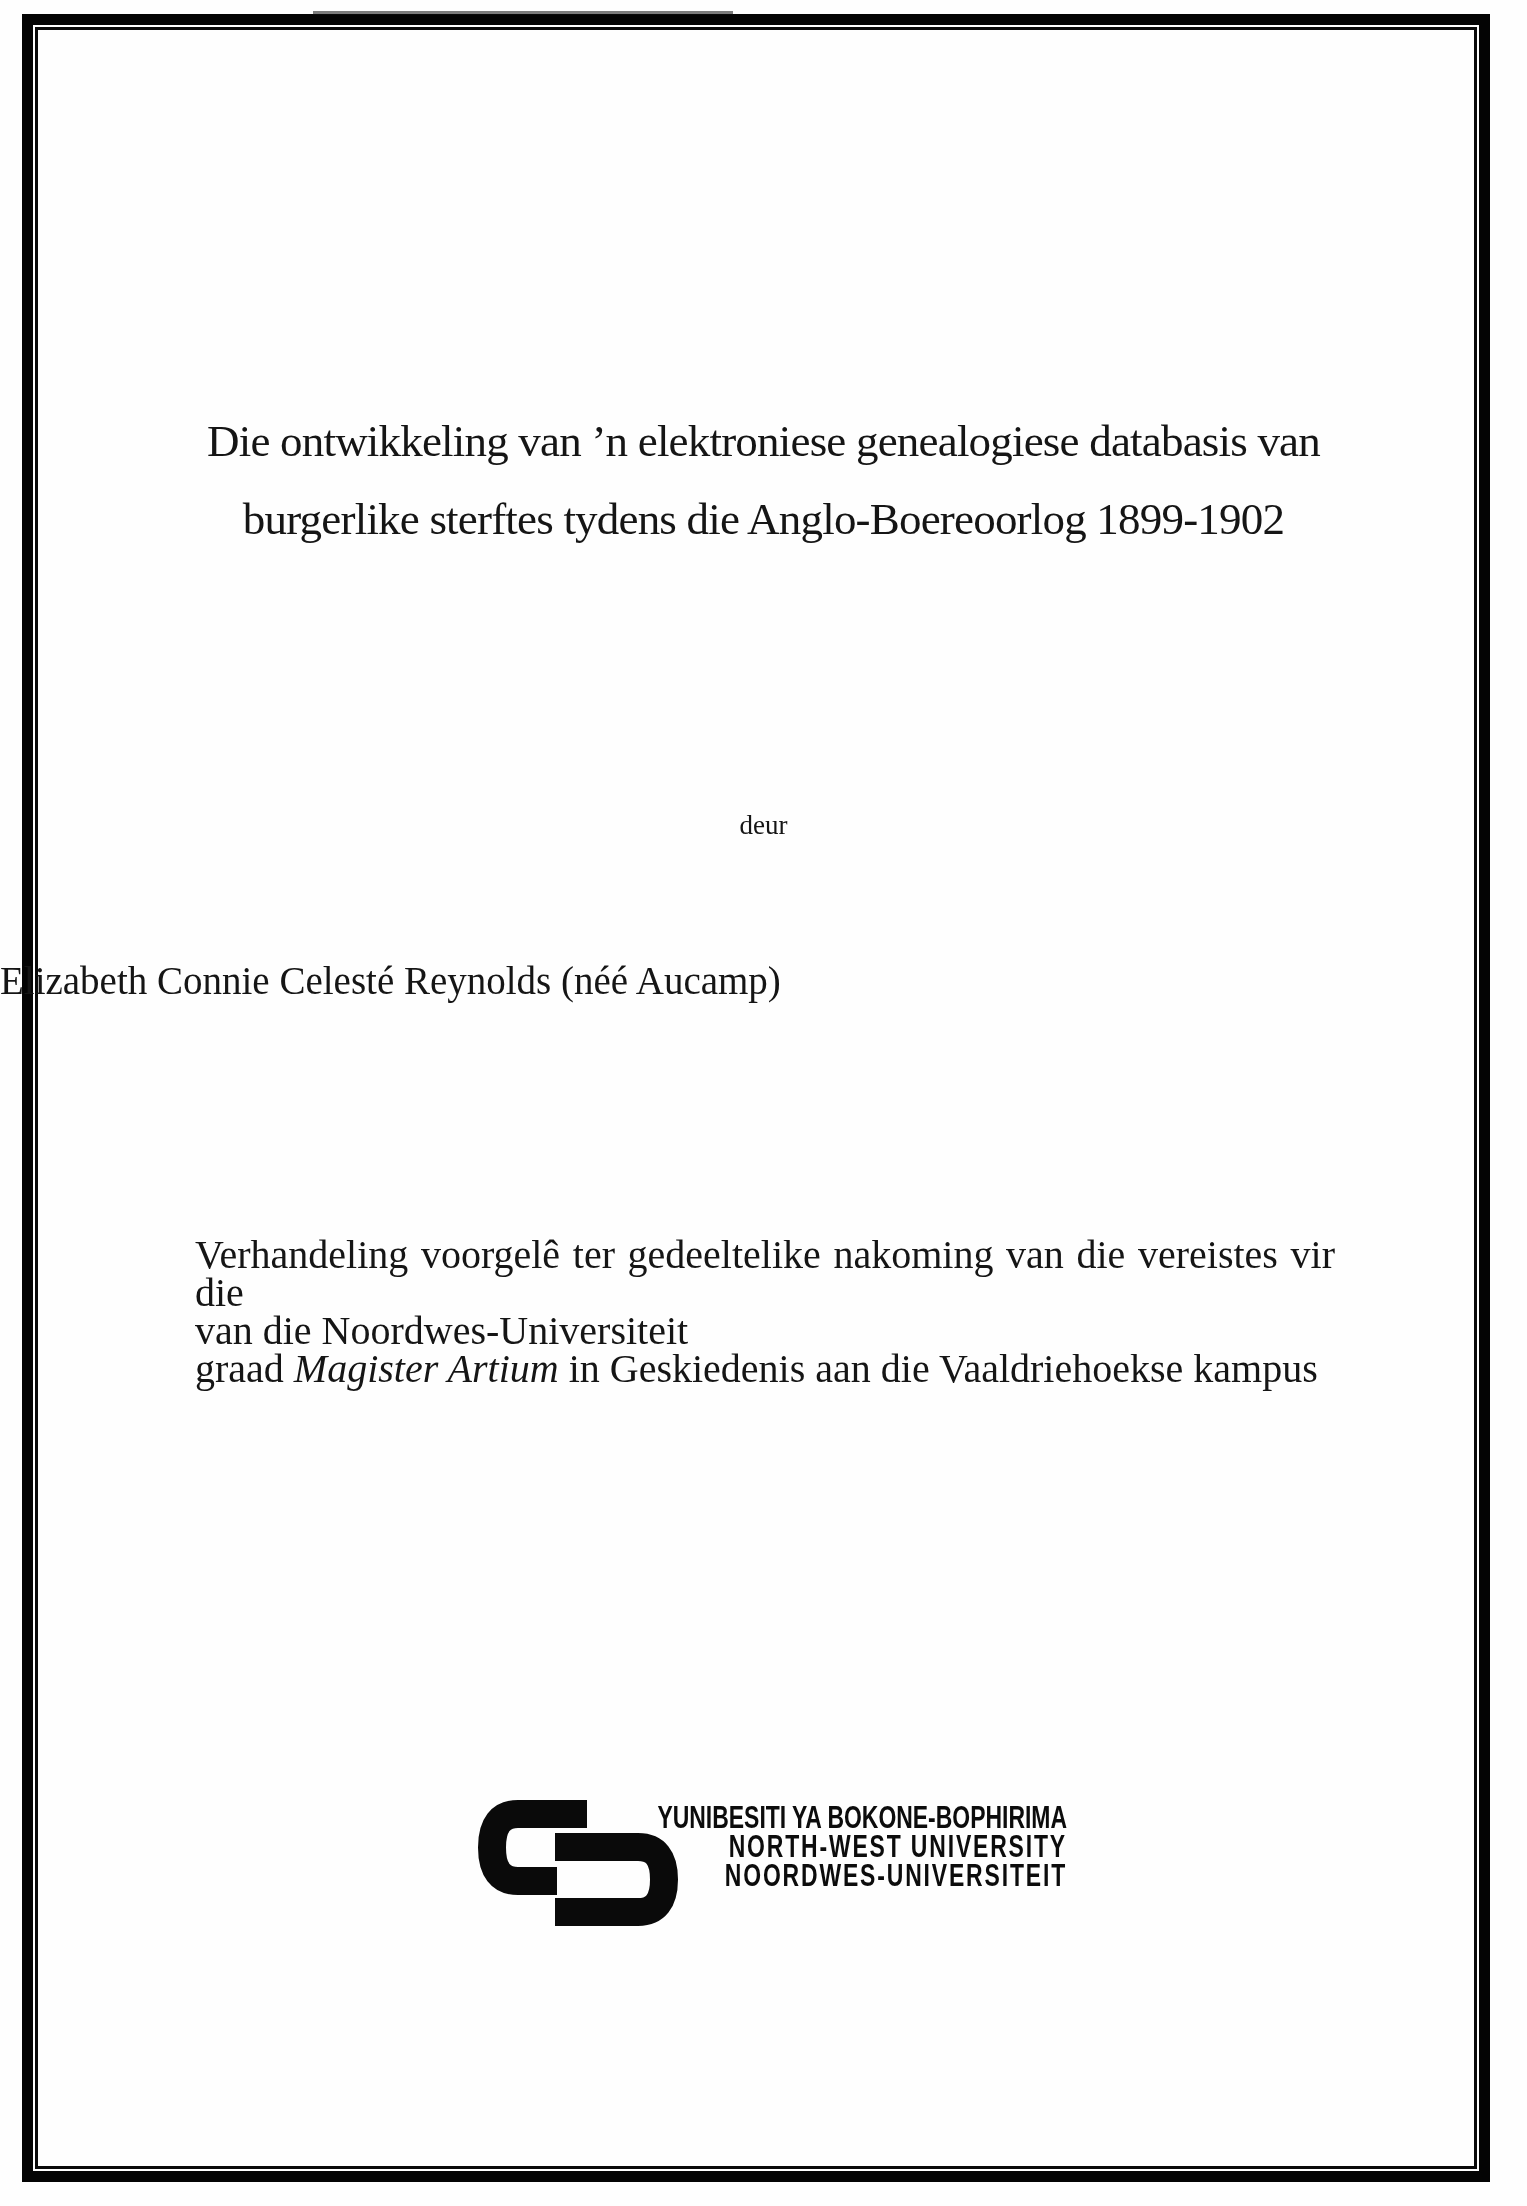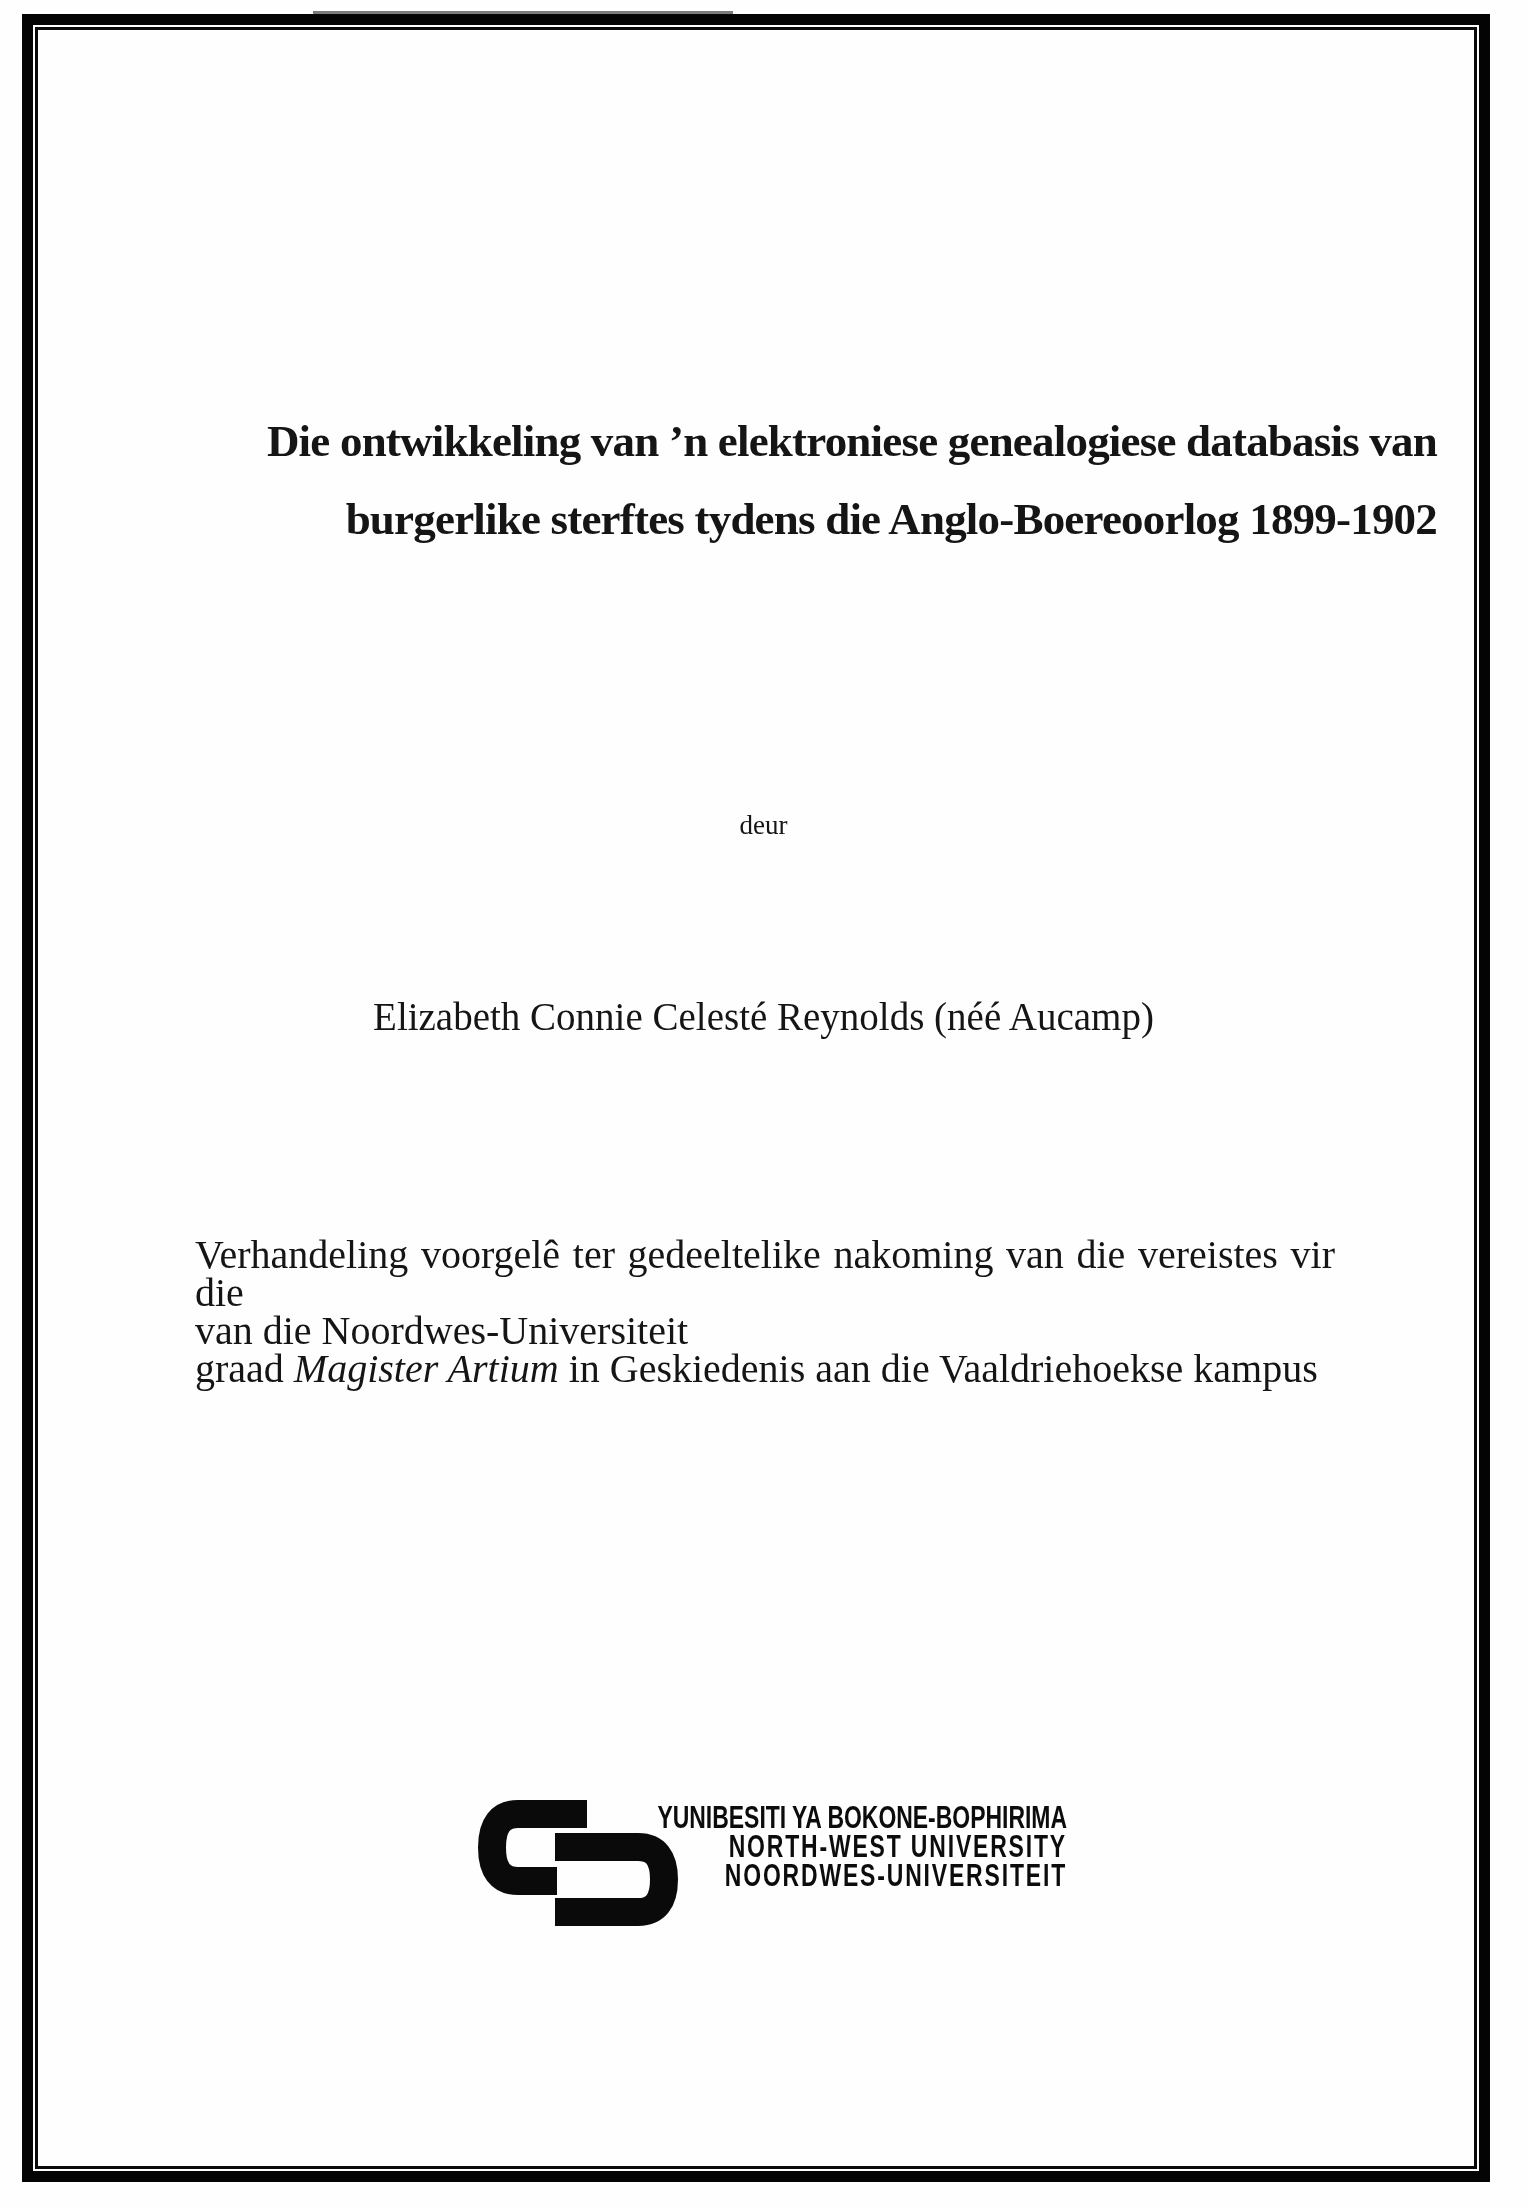--- a/index.html
+++ b/index.html
@@ -44,44 +44,41 @@
     height: 4px;
     background: #111;
     opacity: .55;
   }
 
   .title-block {
     position: absolute;
     left: 90px;
     right: 90px;
     top: 402px;
-    text-align: right;
+    text-align: center;
     font-size: 45px;
     line-height: 78px;
     letter-spacing: -0.8px;
     white-space: nowrap;
-    font-weight: bold;
   }
   .byline {
     position: absolute;
     left: 0;
     right: 0;
     top: 810px;
     text-align: center;
     font-size: 27px;
   }
   .author {
     position: absolute;
     left: 0;
     right: 0;
     top: 958px;
-    text-align: center;
     font-size: 39px;
     white-space: nowrap;
-    margin-top: 36px;
   }
   .statement {
     position: absolute;
     left: 195px;
     width: 1140px;
     top: 1236px;
     font-size: 40px;
     line-height: 38px;
   }
   .statement .just {

